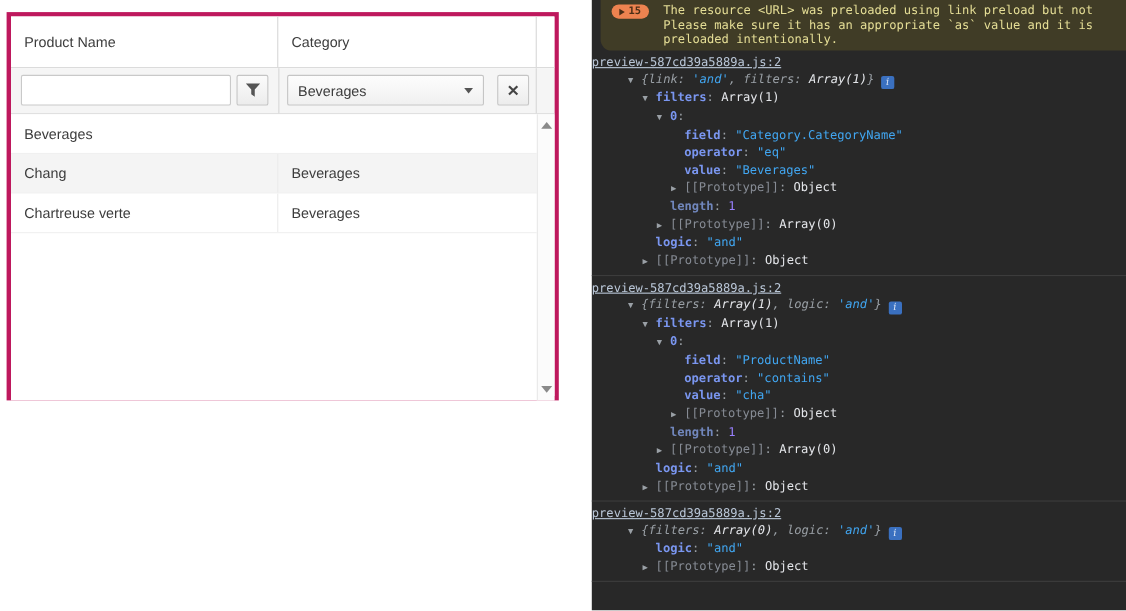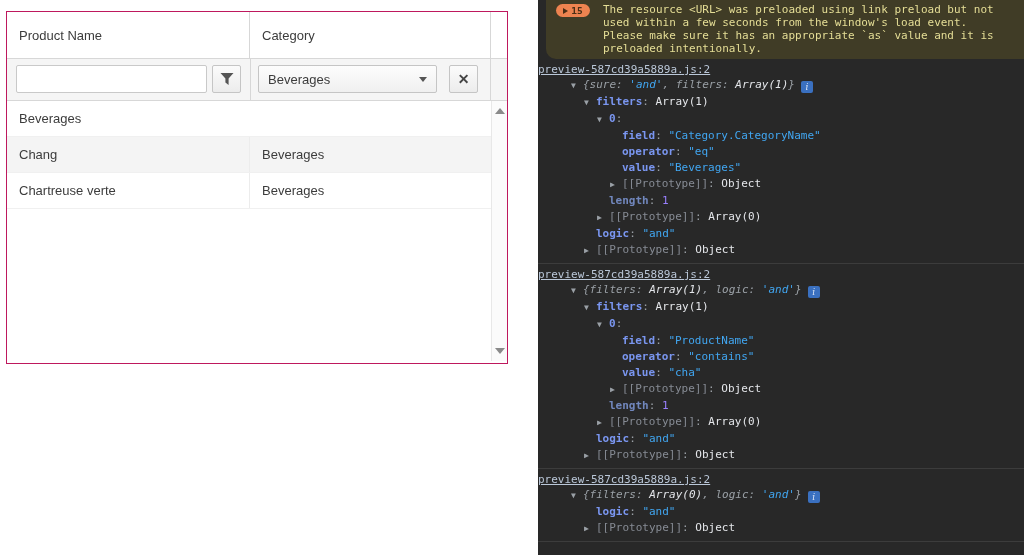--- a/index.html
+++ b/index.html
@@ -1,21 +1,21 @@
 <!DOCTYPE html>
 <html><head>
 <meta charset="utf-8">
 <style>
   * { margin:0; padding:0; box-sizing:border-box; }
   html,body { width:1024px; height:555px; overflow:hidden; background:#fff; }
   body { position:relative; font-family:"Liberation Sans", sans-serif; }
 
   
   .grid { position:absolute; left:6px; top:11px; width:502px; height:353px;
-          border:1px solid #be185d; background:#fff; font-size:13px; color:#3c3c3c; }
+          border:4px solid #be185d; background:#fff; font-size:13px; color:#3c3c3c; }
   .grid-header { display:flex; height:47px; border-bottom:1px solid #d7d7d7; background:#fff; }
   .hcell { display:flex; align-items:center; padding-left:12px; }
   .hcell.c1 { width:243px; border-right:1px solid #d7d7d7; }
   .hcell.c2 { flex:1; border-right:1px solid #d7d7d7; }
   .hcell.pad { width:16px; }
   .filter-row { position:relative; height:42px; border-bottom:1px solid #d7d7d7; background:#f5f5f5; }
   .filter-row .vdiv { position:absolute; top:0; bottom:0; left:243px; width:1px; background:#d7d7d7; }
   .filter-row .vdiv2 { position:absolute; top:0; bottom:0; right:16px; width:1px; background:#d7d7d7; }
   .f-input { position:absolute; left:9px; top:6px; width:191px; height:28px;
              border:1px solid #c9c9c9; border-radius:2px; background:#fff;
@@ -127,27 +127,27 @@
     </div>
   </div>
 </div>
 
 <div class="console">
   <div class="warn">
     <div class="warn-badge">
       <span class="tri"></span>
       <span class="cnt">15</span>
     </div>
-    <div class="warn-text"><div>The resource &lt;URL&gt; was preloaded using link preload but not</div><div>used within a few seconds from the window's load event.</div><div>Please make sure it has an appropriate `as` value and it is</div><div>preloaded intentionally.</div></div>
+    <div class="warn-text"><div>The resource &lt;URL&gt; was preloaded using link preload but not</div><div>Please make sure it has an appropriate `as` value and it is</div><div>preloaded intentionally.</div></div>
   </div>
 
   <div>
       <div class="entry">
         <div class="src-line"><span class="src-link">preview-587cd39a5889a.js:2</span></div>
-        <div class="preview-line"><span class="ar">▼</span><span class="seg-g">{sure: </span><span class="seg-s">'and'</span><span class="seg-g">, filters: </span><span class="seg-w">Array(1)</span><span class="seg-g">}</span><span class="info-icon">i</span></div>
+        <div class="preview-line"><span class="ar">▼</span><span class="seg-g">{link: </span><span class="seg-s">'and'</span><span class="seg-g">, filters: </span><span class="seg-w">Array(1)</span><span class="seg-g">}</span><span class="info-icon">i</span></div>
         <div class="tr-row" style="padding-left: 46px;"><span class="ar">▼</span><span class="k">filters</span><span class="colon">: </span><span class="v-o">Array(1)</span></div>
         <div class="tr-row" style="padding-left: 59px;"><span class="ar">▼</span><span class="k">0</span><span class="colon">: </span></div>
         <div class="tr-row" style="padding-left: 72px;"><span class="ar"></span><span class="k">field</span><span class="colon">: </span><span class="v-s">"Category.CategoryName"</span></div>
         <div class="tr-row" style="padding-left: 72px;"><span class="ar"></span><span class="k">operator</span><span class="colon">: </span><span class="v-s">"eq"</span></div>
         <div class="tr-row" style="padding-left: 72px;"><span class="ar"></span><span class="k">value</span><span class="colon">: </span><span class="v-s">"Beverages"</span></div>
         <div class="tr-row" style="padding-left: 72px;"><span class="ar">▶</span><span class="kp">[[Prototype]]</span><span class="colon">: </span><span class="v-o">Object</span></div>
         <div class="tr-row" style="padding-left: 59px;"><span class="ar"></span><span class="kd">length</span><span class="colon">: </span><span class="v-n">1</span></div>
         <div class="tr-row" style="padding-left: 59px;"><span class="ar">▶</span><span class="kp">[[Prototype]]</span><span class="colon">: </span><span class="v-o">Array(0)</span></div>
         <div class="tr-row" style="padding-left: 46px;"><span class="ar"></span><span class="k">logic</span><span class="colon">: </span><span class="v-s">"and"</span></div>
         <div class="tr-row" style="padding-left: 46px;"><span class="ar">▶</span><span class="kp">[[Prototype]]</span><span class="colon">: </span><span class="v-o">Object</span></div>

